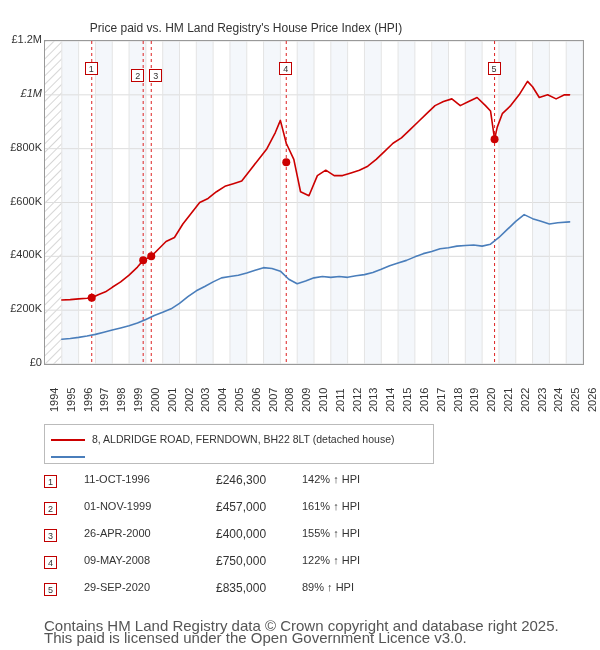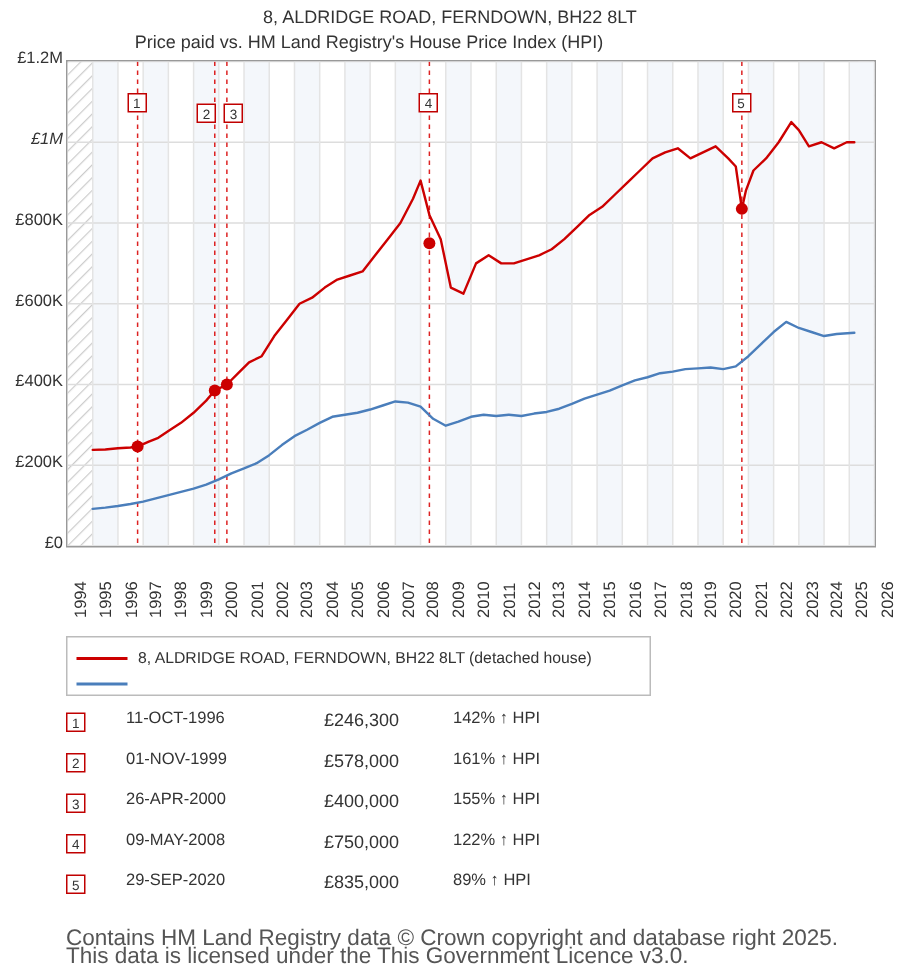--- a/index.html
+++ b/index.html
@@ -95,21 +95,20 @@
   .foot{
     position:absolute;left:44px;top:620px;width:540px;
     font-size:15px;color:#555;line-height:12px;
   }
 </style>
 </head>
 <body>
 
 <div class="wrap">
 
-  <div class="title1">8, ALDRIDGE ROAD, FERNDOWN, BH22 8LT</div>
   <div class="title2">Price paid vs. HM Land Registry's House Price Index (HPI)</div>
 
   <div class="ylabs">
       <div class="ylab" style="top: 316px;">£0</div>
       <div class="ylab" style="top: 262.167px;">£200K</div>
       <div class="ylab" style="top: 208.333px;">£400K</div>
       <div class="ylab" style="top: 154.5px;">£600K</div>
       <div class="ylab" style="top: 100.667px;">£800K</div>
       <div class="ylab" style="top: 46.8333px; font-style: italic;">£1M</div>
       <div class="ylab" style="top: -7px;">£1.2M</div>
@@ -239,21 +238,21 @@
   <div class="tbl">
       <div class="trow">
         <div class="tnum">1</div>
         <div class="tdate">11-OCT-1996</div>
         <div class="tprice">£246,300</div>
         <div class="thpi">142% ↑ HPI</div>
       </div>
       <div class="trow">
         <div class="tnum">2</div>
         <div class="tdate">01-NOV-1999</div>
-        <div class="tprice">£578,000</div>
+        <div class="tprice">£457,000</div>
         <div class="thpi">161% ↑ HPI</div>
       </div>
       <div class="trow">
         <div class="tnum">3</div>
         <div class="tdate">26-APR-2000</div>
         <div class="tprice">£400,000</div>
         <div class="thpi">155% ↑ HPI</div>
       </div>
       <div class="trow">
         <div class="tnum">4</div>
@@ -264,21 +263,21 @@
       <div class="trow">
         <div class="tnum">5</div>
         <div class="tdate">29-SEP-2020</div>
         <div class="tprice">£835,000</div>
         <div class="thpi">89% ↑ HPI</div>
       </div>
     </div>
 
   <div class="foot">
     <div>Contains HM Land Registry data © Crown copyright and database right 2025.</div>
-    <div>This data is licensed under the This Government Licence v3.0.</div>
+    <div>This paid is licensed under the Open Government Licence v3.0.</div>
   </div>
 
 <div class="mbox" style="left: 84.7387px; top: 62px;">1</div>
     <div class="mbox" style="left: 131.185px; top: 69px;">2</div>
     <div class="mbox" style="left: 149.255px; top: 69px;">3</div>
     <div class="mbox" style="left: 279.259px; top: 62px;">4</div>
     <div class="mbox" style="left: 487.566px; top: 62px;">5</div>
   </div>
 
 </body></html>

